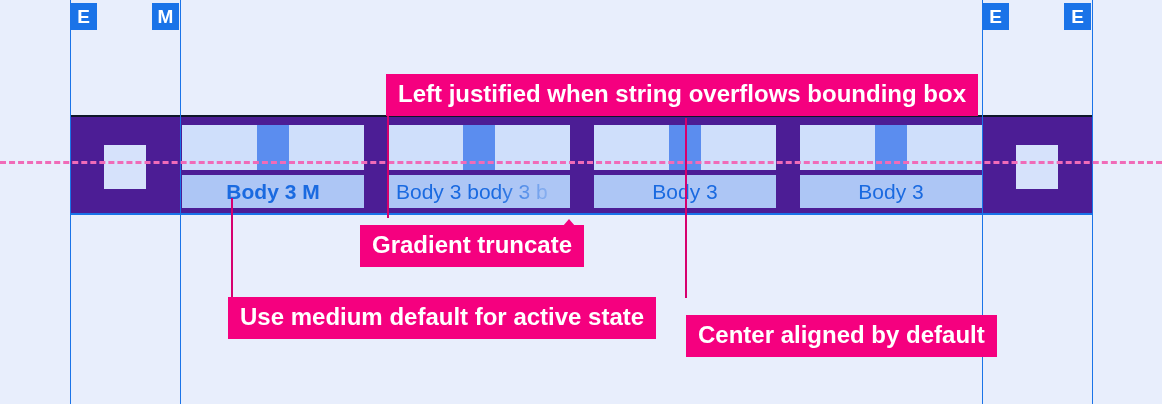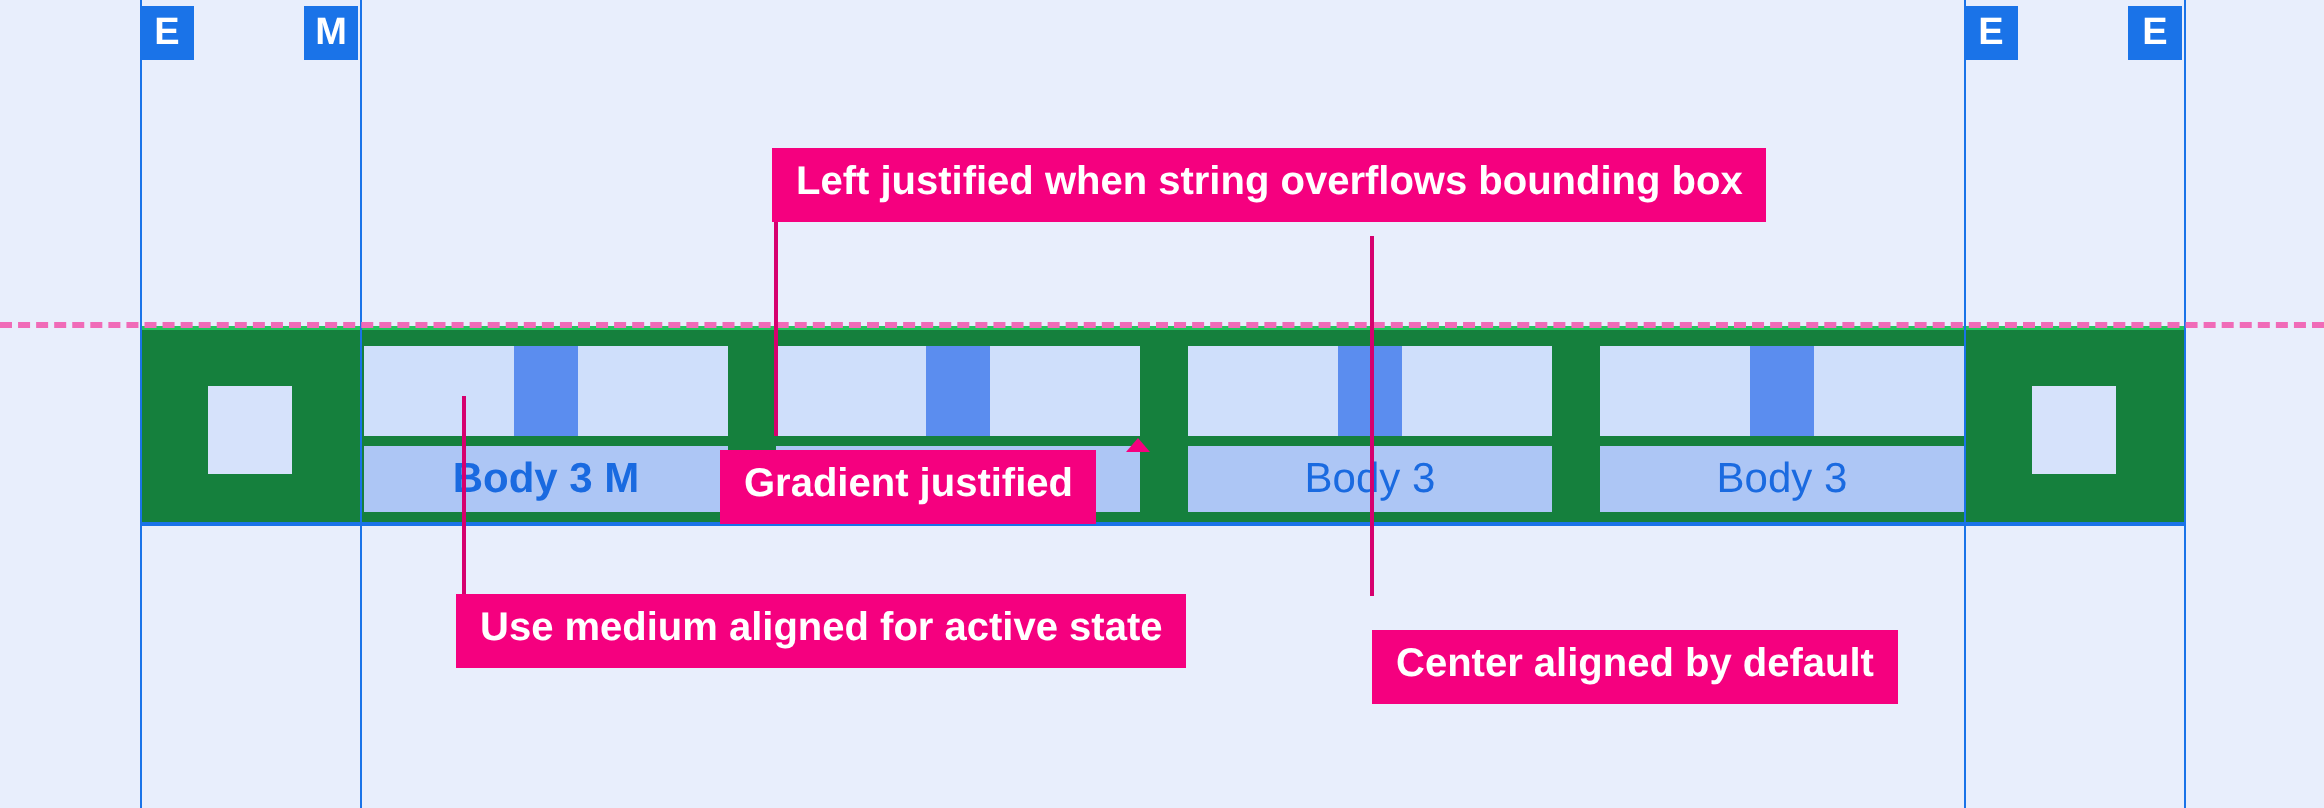--- a/index.html
+++ b/index.html
@@ -17,25 +17,24 @@
   .chip{
     position:absolute;top:3px;width:27px;height:27px;
     background:#1a73e8;color:#ffffff;
     font-size:19px;font-weight:700;line-height:27px;text-align:center;
     z-index:9;
   }
 
   
   .strip{
     position:absolute;left:70px;right:70px;top:115px;height:96px;
-    background:#15803d;
-    border-top:2px solid #22c55e;
+    background:#4c1d95;
+    border-top:2px solid #0f172a;
     border-bottom:2px solid #1a73e8;
     z-index:3;
-    margin-top:48px;
   }
   .strip-inner{position:relative;width:100%;height:100%;}
 
   
   .edge-sq{
     position:absolute;top:28px;width:42px;height:44px;
     background:#d6e2fb;
   }
   .edge-sq.left{left:34px;}
   .edge-sq.right{right:34px;}
@@ -77,21 +76,21 @@
   .baseline{
     position:absolute;left:0;right:0;top:161px;height:0;
     border-top:3px dashed #f06bb8;
     z-index:6;
   }
 
   
   .callout{
     position:absolute;
     background:#f5007f;color:#ffffff;
-    font-size:20px;font-weight:700;
+    font-size:24px;font-weight:700;
     padding:6px 12px 8px 12px;
     white-space:nowrap;
     z-index:10;
   }
   .leader{position:absolute;width:2px;background:#d6006e;z-index:8;}
   .tail{
     position:absolute;width:0;height:0;
     border-left:6px solid transparent;border-right:6px solid transparent;
     border-bottom:7px solid #f5007f;z-index:9;
   }
@@ -157,15 +156,15 @@
 
 <div class="baseline"></div>
 
 <div class="leader" style="left:387px;top:108px;height:110px;"></div>
 <div class="leader" style="left:231px;top:198px;height:100px;"></div>
 <div class="leader" style="left:685px;top:118px;height:180px;"></div>
 
 <div class="tail" style="left:563px;top:219px;"></div>
 
 <div class="callout" style="left:386px;top:74px;">Left justified when string overflows bounding box</div>
-<div class="callout" style="left:360px;top:225px;">Gradient justified</div>
-<div class="callout" style="left:228px;top:297px;">Use medium aligned for active state</div>
+<div class="callout" style="left:360px;top:225px;">Gradient truncate</div>
+<div class="callout" style="left:228px;top:297px;">Use medium default for active state</div>
 <div class="callout" style="left:686px;top:297px;margin-top:18px;">Center aligned by default</div>
 
 </body></html>

